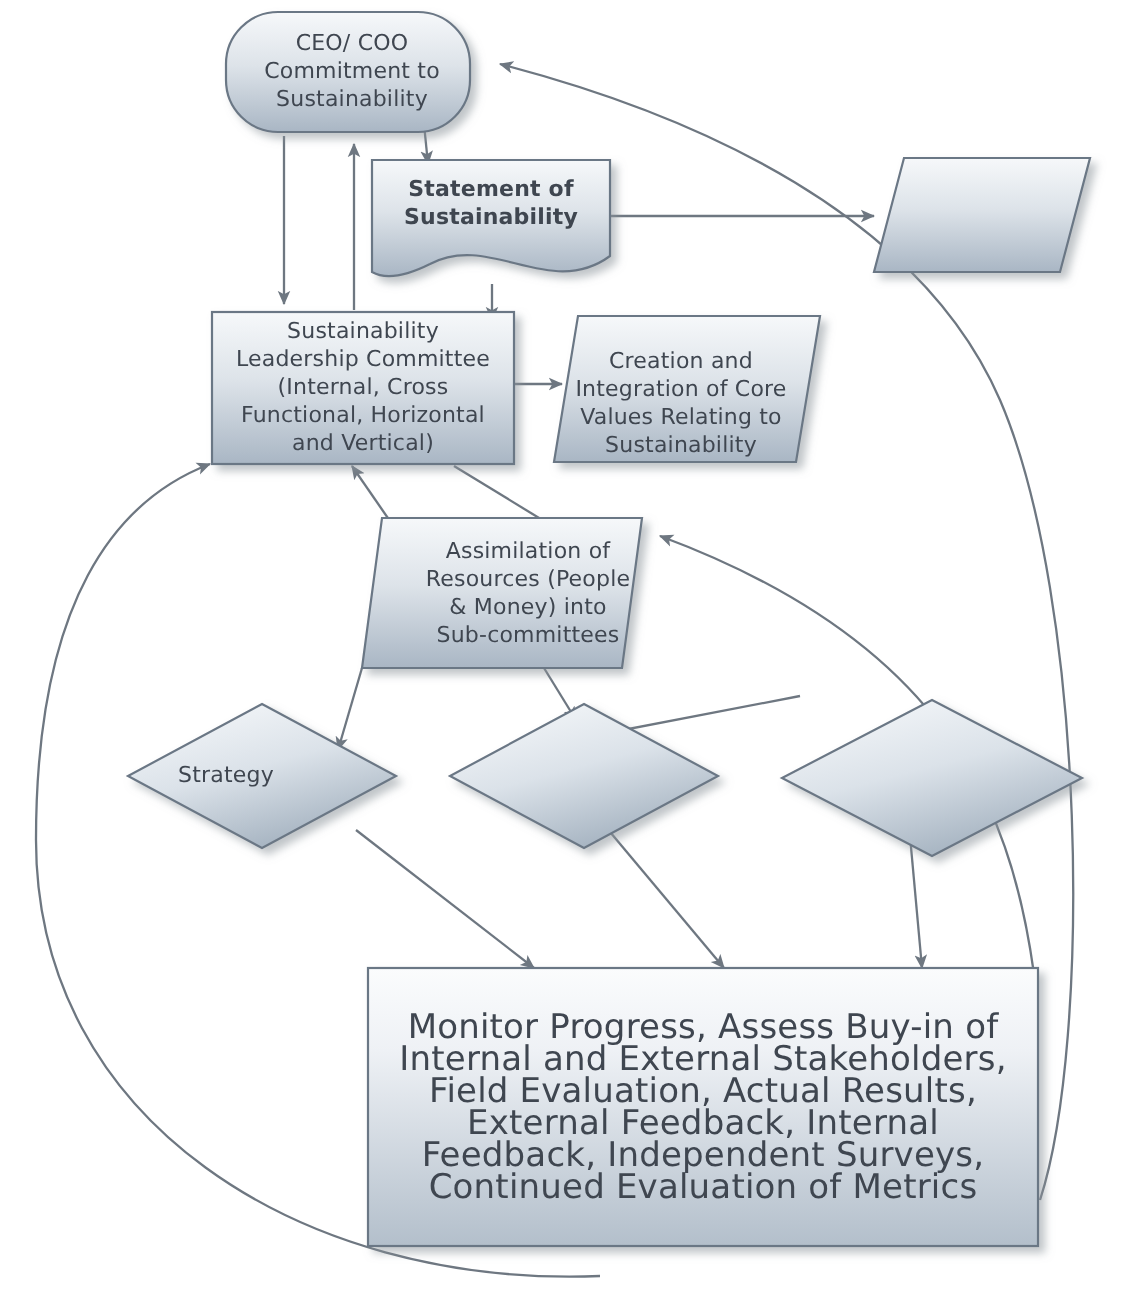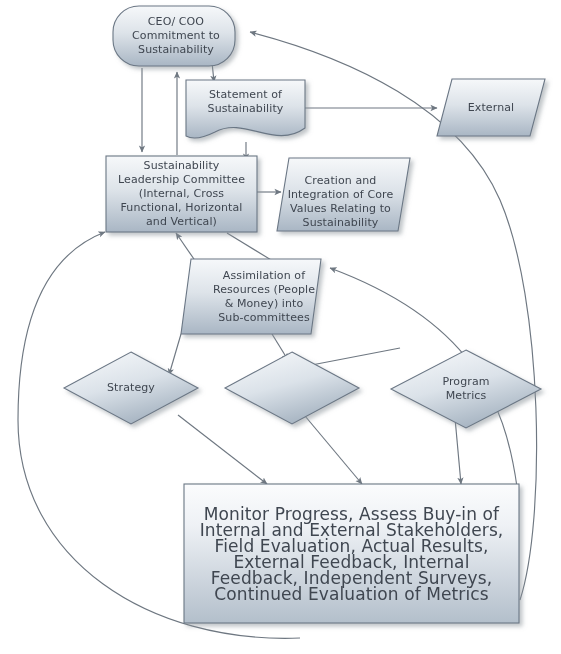--- a/index.html
+++ b/index.html
@@ -138,42 +138,39 @@
       <path d="M 466 350 L 541 389 L 466 428 L 391 389 Z" fill="url(#shapeGradDiamond)"></path>
 
       <rect x="184" y="484" width="335" height="139" fill="url(#shapeGradTall)"></rect>
     </g>
   </svg>
 
   <div class="node-label" style="left:113px; top:6px; width:126px; height:60px;">CEO/ COO
 Commitment to
 Sustainability</div>
 
-  <div class="node-label" style="left:186px; top:80px; width:119px; height:44px;">Statement of
+  <div class="node-label" style="left:186px; top:80px; width:119px; height:44px;font-weight:bold;">Statement of
 Sustainability</div>
 
-  <div class="node-label" style="left:441px; top:79px; width:100px; height:57px;">External</div>
 
   <div class="node-label" style="left:106px; top:156px; width:151px; height:76px;">Sustainability
 Leadership Committee
 (Internal, Cross
 Functional, Horizontal
 and Vertical)</div>
 
   <div class="node-label" style="left:281px; top:158px; width:119px; height:87px;">Creation and
 Integration of Core
 Values Relating to
 Sustainability</div>
 
   <div class="node-label" style="left:200px; top:259px; width:128px; height:75px;">Assimilation of
 Resources (People
 &amp; Money) into
 Sub-committees</div>
 
-  <div class="node-label" style="left:86px; top:374px; width:90px; height:28px;">Strategy</div>
+  <div class="node-label" style="left:68px; top:374px; width:90px; height:28px;">Strategy</div>
 
 
-  <div class="node-label" style="left:421px; top:372px; width:90px; height:34px;">Program
-Metrics</div>
 
   <div class="node-label label-big" style="left:194px; top:506px; width:315px; height:95px; white-space:normal;">Monitor Progress, Assess Buy-in of Internal and External Stakeholders, Field Evaluation, Actual Results, External Feedback, Internal Feedback, Independent Surveys, Continued Evaluation of Metrics</div>
 
 </div>
 
 </body></html>

